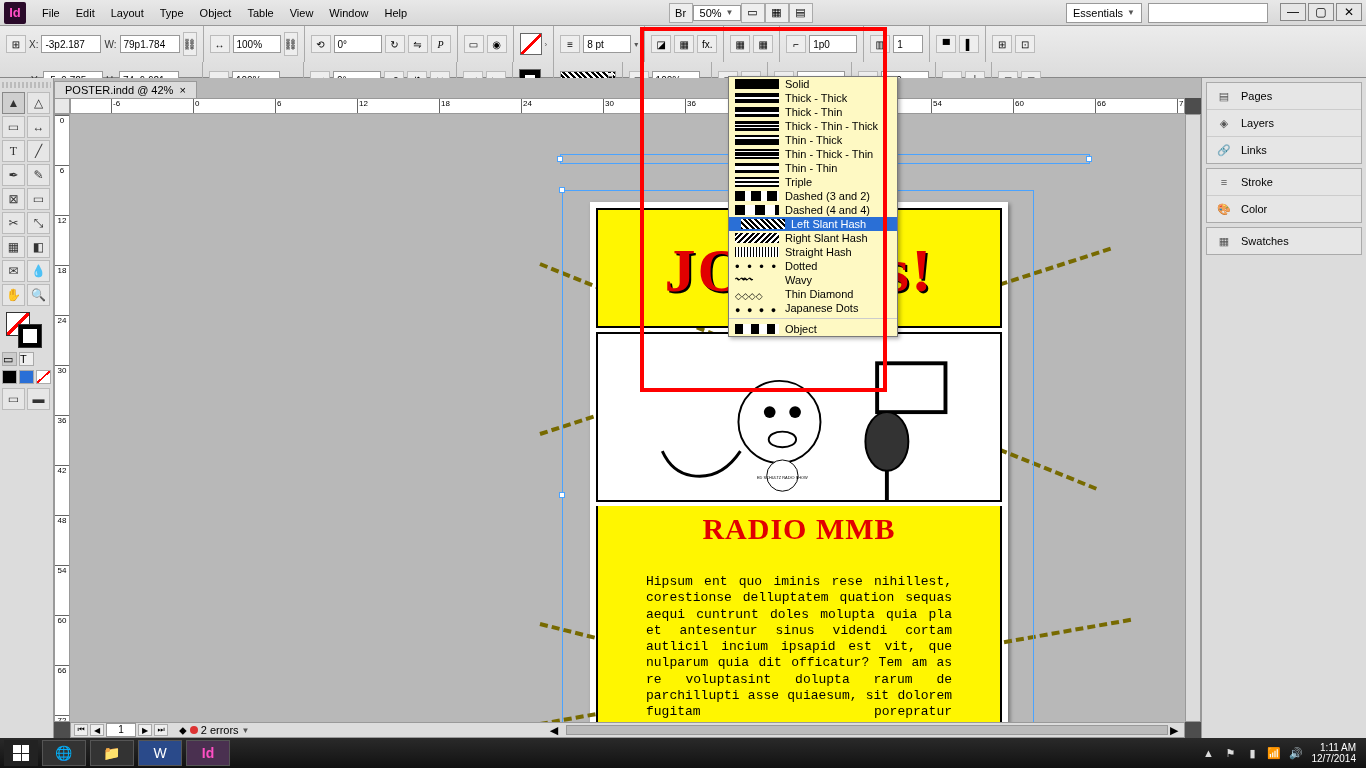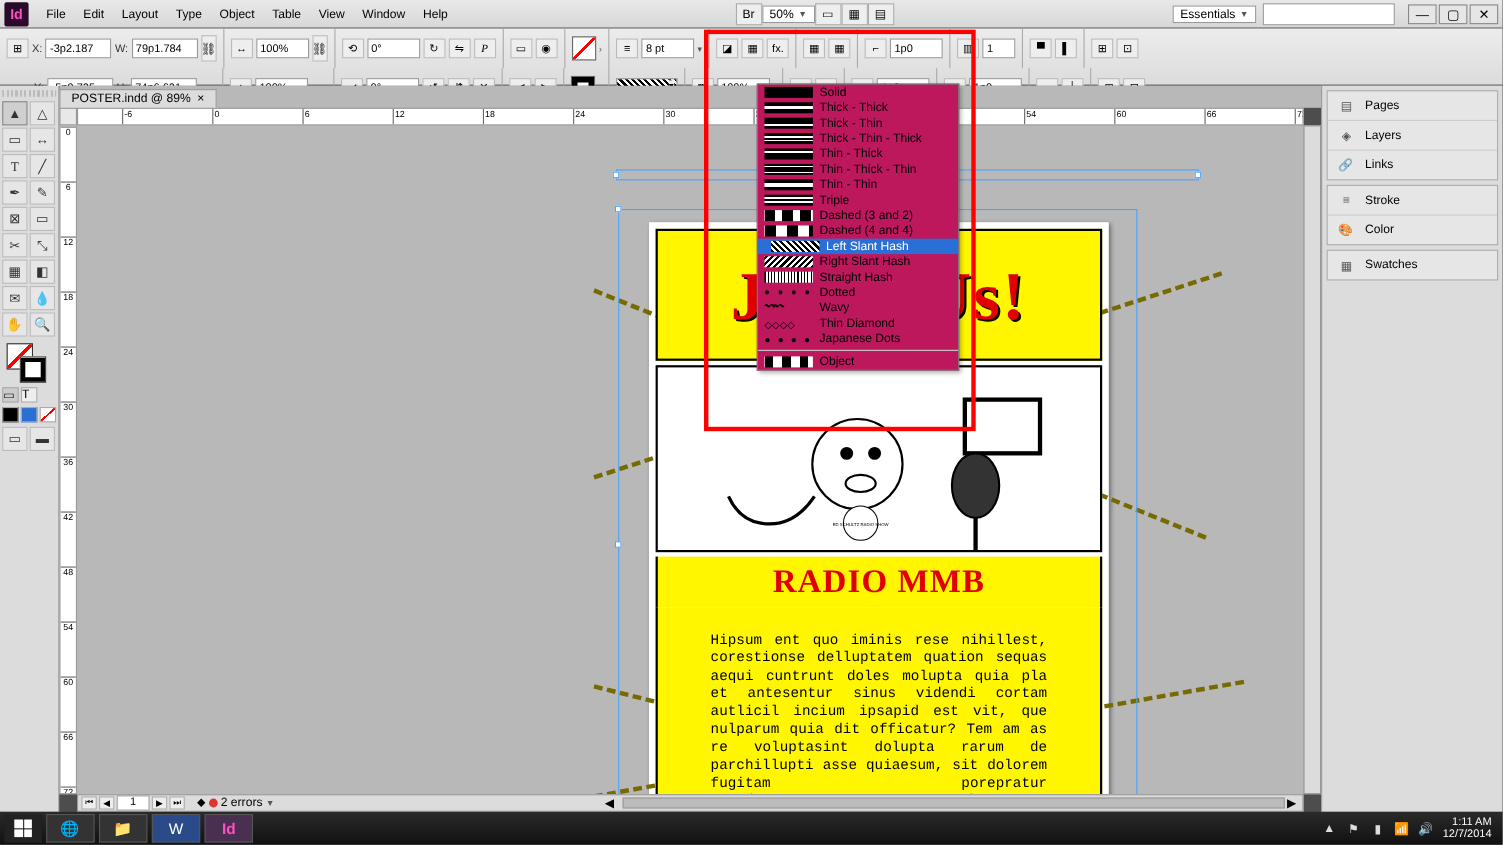--- a/index.html
+++ b/index.html
@@ -3,21 +3,21 @@
 <meta charset="utf-8">
 <style>
 * { margin: 0; padding: 0; box-sizing: border-box; font-family: "Segoe UI", Tahoma, sans-serif; }
 body { width: 1366px; height: 768px; overflow: hidden; background: #4d4d4d; position: relative; font-size: 11px; }
 
 
 .menubar { height: 26px; background: linear-gradient(#e8e8e8,#d8d8d8); display: flex; align-items: center; padding: 0 4px; border-bottom: 1px solid #999; }
 .id-logo { width: 22px; height: 22px; background: #2a0a2a; color: #ff4fc4; display: flex; align-items: center; justify-content: center; font-weight: bold; font-size: 13px; border-radius: 2px; margin-right: 8px; }
 .menubar .menu-item { padding: 0 8px; cursor: default; }
 .menubar .spacer { flex: 1; }
-.menubar .right-controls { display: flex; align-items: center; gap: 6px; }
+.menubar .right-controls { display: flex; gap: 6px; }
 .menubar .zoom-box, .menubar .workspace-box { background: #fff; border: 1px solid #999; padding: 1px 6px; display:flex; align-items:center; gap:4px; }
 .menubar .icon-btn { width: 24px; height: 20px; border: 1px solid #aaa; background:#eee; display:flex; align-items:center; justify-content:center; }
 .menubar .search { width: 120px; height: 20px; background:#fff; border:1px solid #999; }
 .win-controls { display:flex; gap:2px; margin-left:6px; }
 .win-controls div { width: 26px; height: 18px; border:1px solid #888; background:#e6e6e6; display:flex; align-items:center; justify-content:center; font-size:12px; }
 
 
 .controlbar { height: 52px; background: linear-gradient(#ececec,#dcdcdc); border-bottom: 1px solid #888; display:flex; flex-direction:column; }
 .ctrl-row { flex:1; display:flex; align-items:center; padding:0 6px; gap:3px; }
 .ctrl-label { font-size:10px; color:#333; }
@@ -82,21 +82,21 @@
 .diag { position:absolute; width:600px; height:0; border-top:4px dashed #776a00; transform-origin:left center; }
 
 
 .right-panels { position:absolute; right:0; top:78px; width:165px; bottom:30px; background:#dcdcdc; border-left:1px solid #999; }
 .panel-group { border:1px solid #aaa; margin:4px; background:#e6e6e6; }
 .panel-item { display:flex; align-items:center; gap:8px; padding:6px 8px; border-bottom:1px solid #ccc; }
 .panel-item:last-child { border-bottom:none; }
 .panel-icon { width:18px; height:14px; display:flex; align-items:center; justify-content:center; color:#555; }
 
 
-.stroke-dropdown { position:absolute; left:688px; top:76px; width:184px; background:#be185d; border:1px solid #7a7a7a; z-index:45; box-shadow:2px 2px 4px rgba(0,0,0,.3); }
+.stroke-dropdown { position:absolute; left:728px; top:76px; width:170px; background:#fef9c3; border:1px solid #7a7a7a; z-index:45; box-shadow:2px 2px 4px rgba(0,0,0,.3); }
 .stroke-dropdown .item { display:flex; align-items:center; gap:6px; padding:1px 6px; font-size:11px; white-space:nowrap; }
 .stroke-dropdown .item.sel { background:#2a6fd6; color:#fff;padding-left:12px; }
 .stroke-dropdown .item .sw { width:44px; height:10px; flex-shrink:0; }
 .stroke-dropdown .divider { height:1px; background:#ccc; margin:3px 0; }
 .sw-solid { background:#000; }
 .sw-thick-thick { background:linear-gradient(#000 0 35%, #fff 35% 65%, #000 65% 100%); }
 .sw-thick-thin { background:linear-gradient(#000 0 55%, #fff 55% 75%, #000 75% 100%); height:8px; }
 .sw-tt-t { background:linear-gradient(#000 0 30%,#fff 30% 40%,#000 40% 60%,#fff 60% 70%,#000 70% 100%); }
 .sw-thin-thick { background:linear-gradient(#000 0 25%,#fff 25% 45%,#000 45% 100%); height:8px;}
 .sw-ttt { background:linear-gradient(#000 0 18%,#fff 18% 30%,#000 30% 70%,#fff 70% 82%,#000 82% 100%); }
@@ -314,21 +314,21 @@
     </div>
   <div class="tool-row" style="margin-top:4px">
       <div class="tool">▭</div>
       <div class="tool">▬</div>
     </div>
 </div>
 
 <div class="doc-area">
   <div class="doc-tab-bar">
     <div class="doc-tab">
-        <span>POSTER.indd @ 89%</span>
+        <span>POSTER.indd @ 42%</span>
         <span>×</span>
       </div>
   </div>
   <div class="ruler-corner"></div>
   <div class="ruler-h" id="rulerH">
       <div class="tick" style="left: 40px;">-6</div>
       <div class="tick" style="left: 122px;">0</div>
       <div class="tick" style="left: 204px;">6</div>
       <div class="tick" style="left: 286px;">12</div>
       <div class="tick" style="left: 368px;">18</div>

